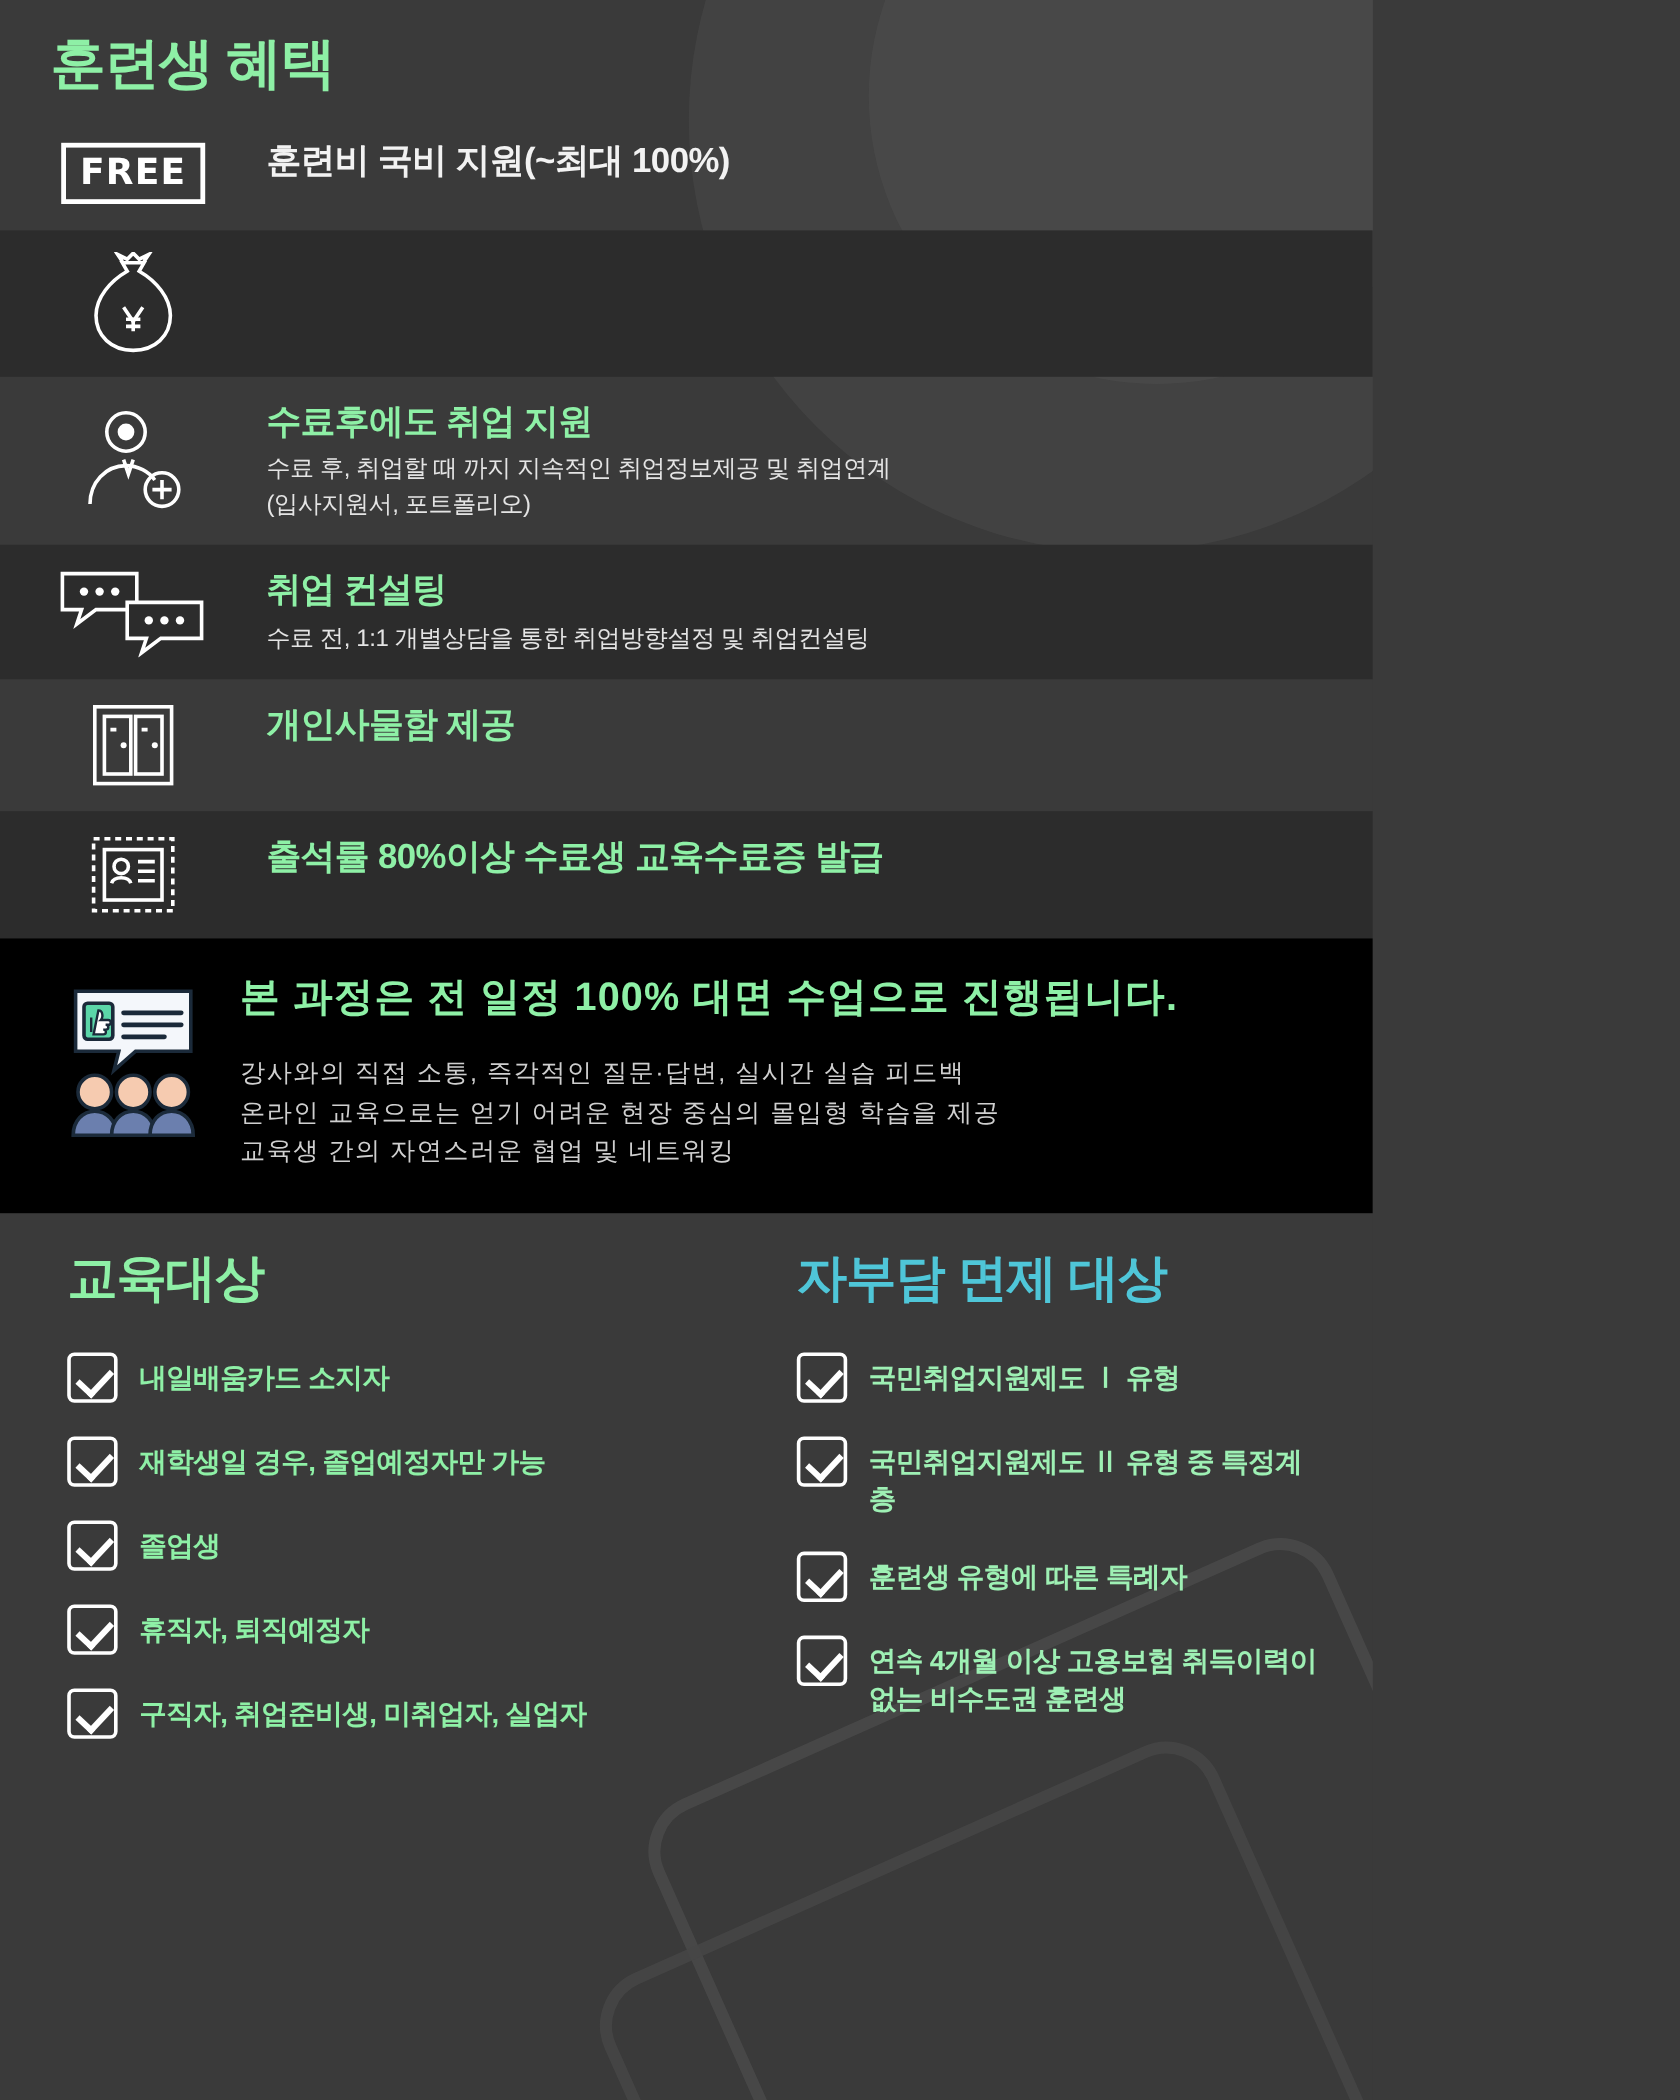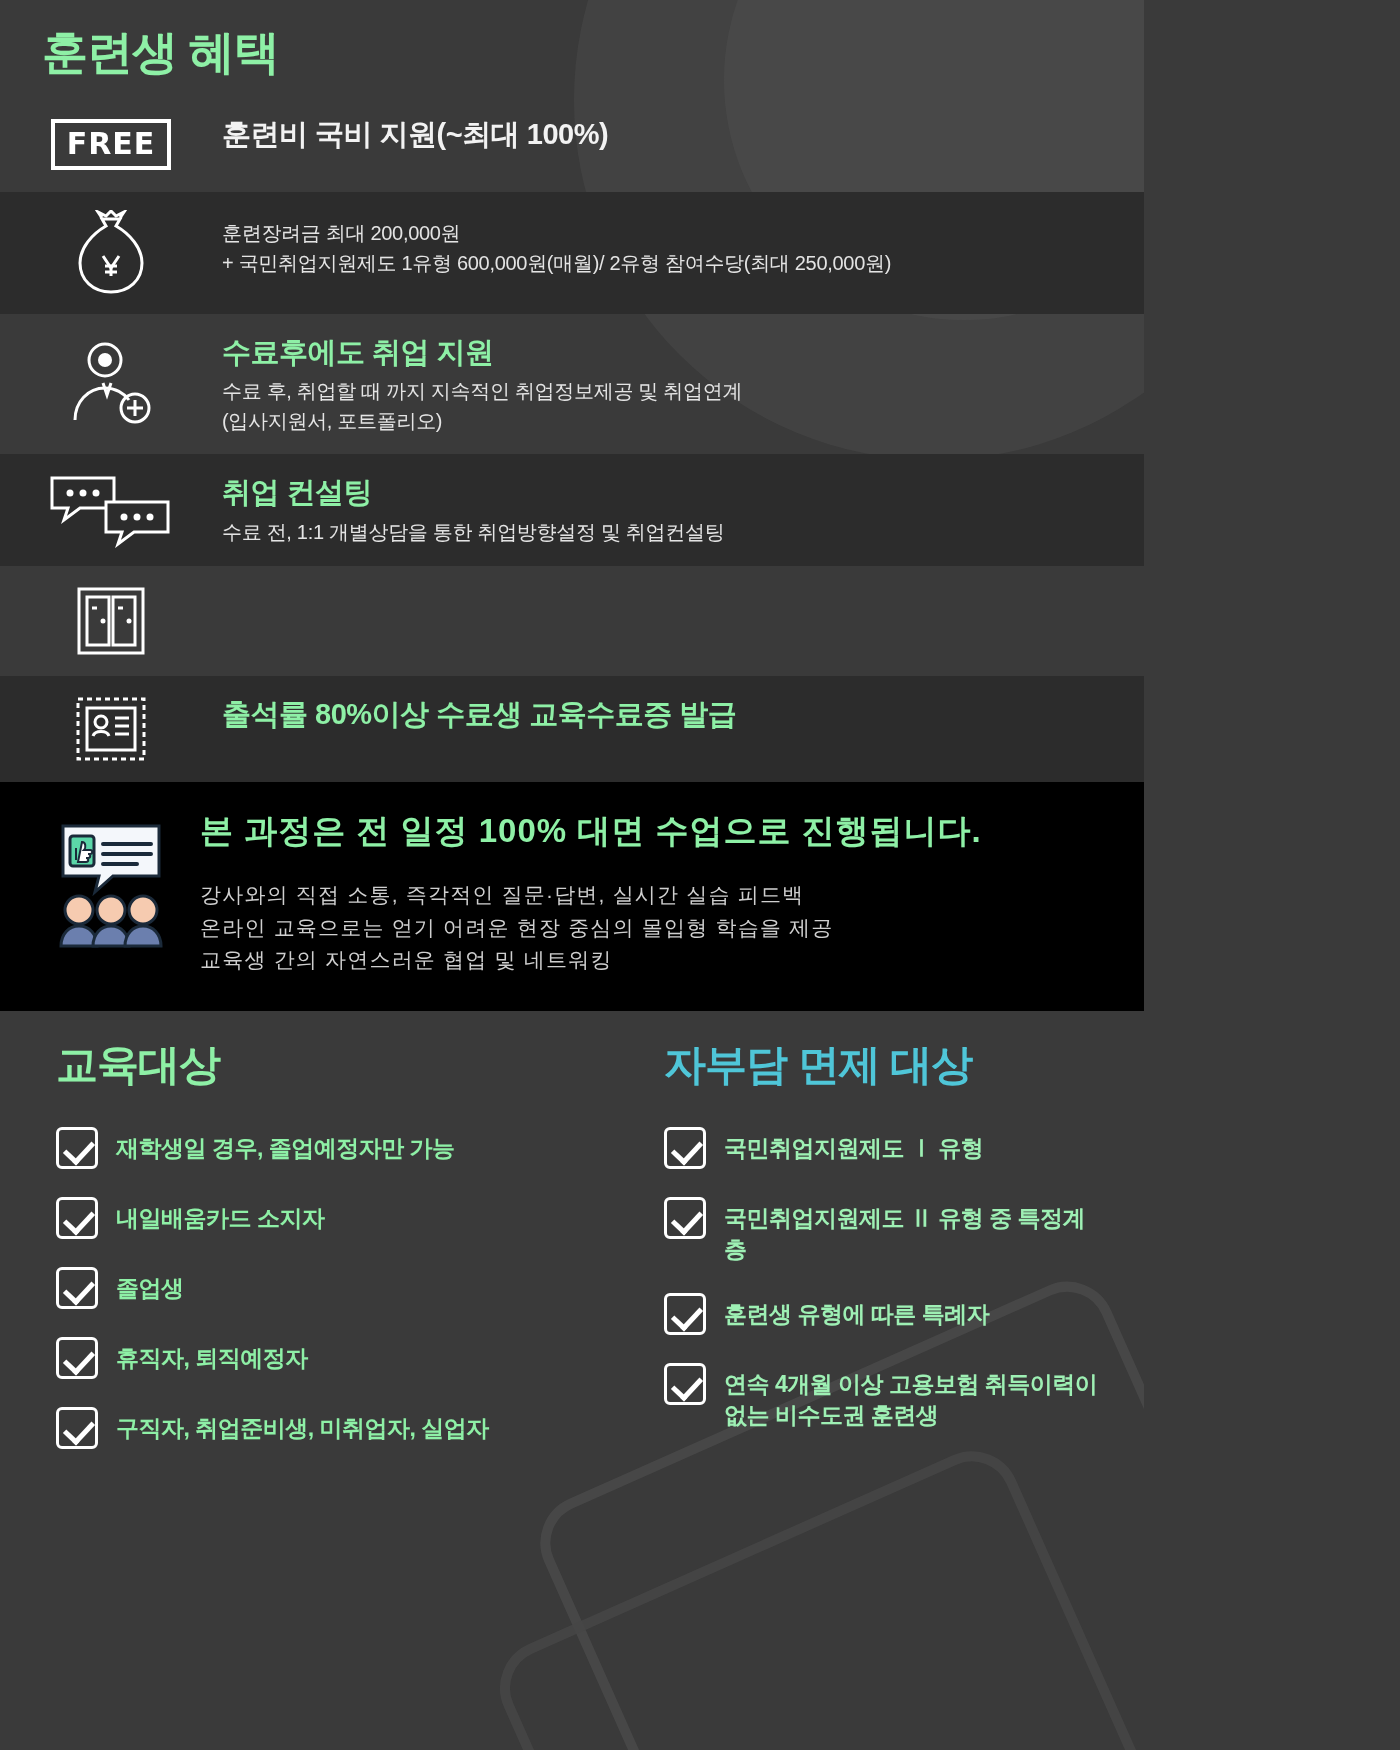--- a/index.html
+++ b/index.html
@@ -221,22 +221,20 @@
     <div class="benefit-row alt">
       <div class="icon-cell">
         <svg class="ico" width="78" height="86" viewBox="0 0 78 86" fill="none" stroke="#ffffff" stroke-width="3">
           <path d="M30 8 L26 2 L34 6 L39 1 L44 6 L52 2 L48 8"></path>
           <path d="M30 9 h18 l-4 7 c14 8 26 22 26 37 0 17-13 29-31 29S8 70 8 53c0-15 12-29 26-37z"></path>
           <path d="M31 46 l8 12 8-12"></path>
           <path d="M33 56 h12 M33 62 h12 M39 56 v10"></path>
         </svg>
       </div>
       <div class="text-cell">
-        <div class="b-sub bright" style="white-space:pre-line">훈련장려금 최대 200,000원
-+ 국민취업지원제도 1유형 600,000원(매월)/ 2유형 참여수당(최대 250,000원)</div>
       </div>
     </div>
 
     <div class="benefit-row plain">
       <div class="icon-cell">
         <svg class="ico" width="92" height="92" viewBox="0 0 92 92" fill="none" stroke="#ffffff" stroke-width="3">
           <circle cx="40" cy="22" r="16"></circle>
           <circle cx="40" cy="22" r="7" fill="#ffffff" stroke="none"></circle>
           <path d="M10 82 c0-18 13-32 30-32 10 0 19 5 24 12"></path>
           <path d="M38 45 l4 12 4-12"></path>
@@ -273,20 +271,23 @@
     <div class="benefit-row plain">
       <div class="icon-cell">
         <svg class="ico" width="74" height="74" viewBox="0 0 74 74" fill="none" stroke="#ffffff" stroke-width="3">
           <rect x="5" y="5" width="64" height="64"></rect>
           <rect x="13" y="13" width="22" height="48"></rect>
           <rect x="39" y="13" width="22" height="48"></rect>
           <path d="M18 24 h5 M44 24 h5"></path>
           <circle cx="29" cy="37" r="2.5" fill="#ffffff" stroke="none"></circle>
           <circle cx="55" cy="37" r="2.5" fill="#ffffff" stroke="none"></circle>
         </svg>
+      </div>
+      <div class="text-cell">
+        <div class="b-title green">개인사물함 제공</div>
       </div>
     </div>
 
     <div class="benefit-row alt">
       <div class="icon-cell">
         <svg class="ico" width="76" height="70" viewBox="0 0 76 70" fill="none" stroke="#ffffff" stroke-width="3">
           <rect x="5" y="5" width="66" height="60" stroke-dasharray="5 4"></rect>
           <rect x="14" y="14" width="48" height="42"></rect>
           <circle cx="28" cy="28" r="6"></circle>
           <path d="M20 42 c2-6 14-6 16 0"></path>
@@ -323,25 +324,25 @@
       </div>
     </div>
 
     <div class="columns">
 
       <div class="col left">
         <div class="col-title green">교육대상</div>
 
         <div class="check-item">
           <span class="check-box"></span>
+          <span class="check-label" style="white-space:pre-line">내일배움카드 소지자</span>
+        </div>
+        <div class="check-item">
+          <span class="check-box"></span>
           <span class="check-label" style="white-space:pre-line">재학생일 경우, 졸업예정자만 가능</span>
-        </div>
-        <div class="check-item">
-          <span class="check-box"></span>
-          <span class="check-label" style="white-space:pre-line">내일배움카드 소지자</span>
         </div>
         <div class="check-item">
           <span class="check-box"></span>
           <span class="check-label" style="white-space:pre-line">졸업생</span>
         </div>
         <div class="check-item">
           <span class="check-box"></span>
           <span class="check-label" style="white-space:pre-line">휴직자, 퇴직예정자</span>
         </div>
         <div class="check-item">

